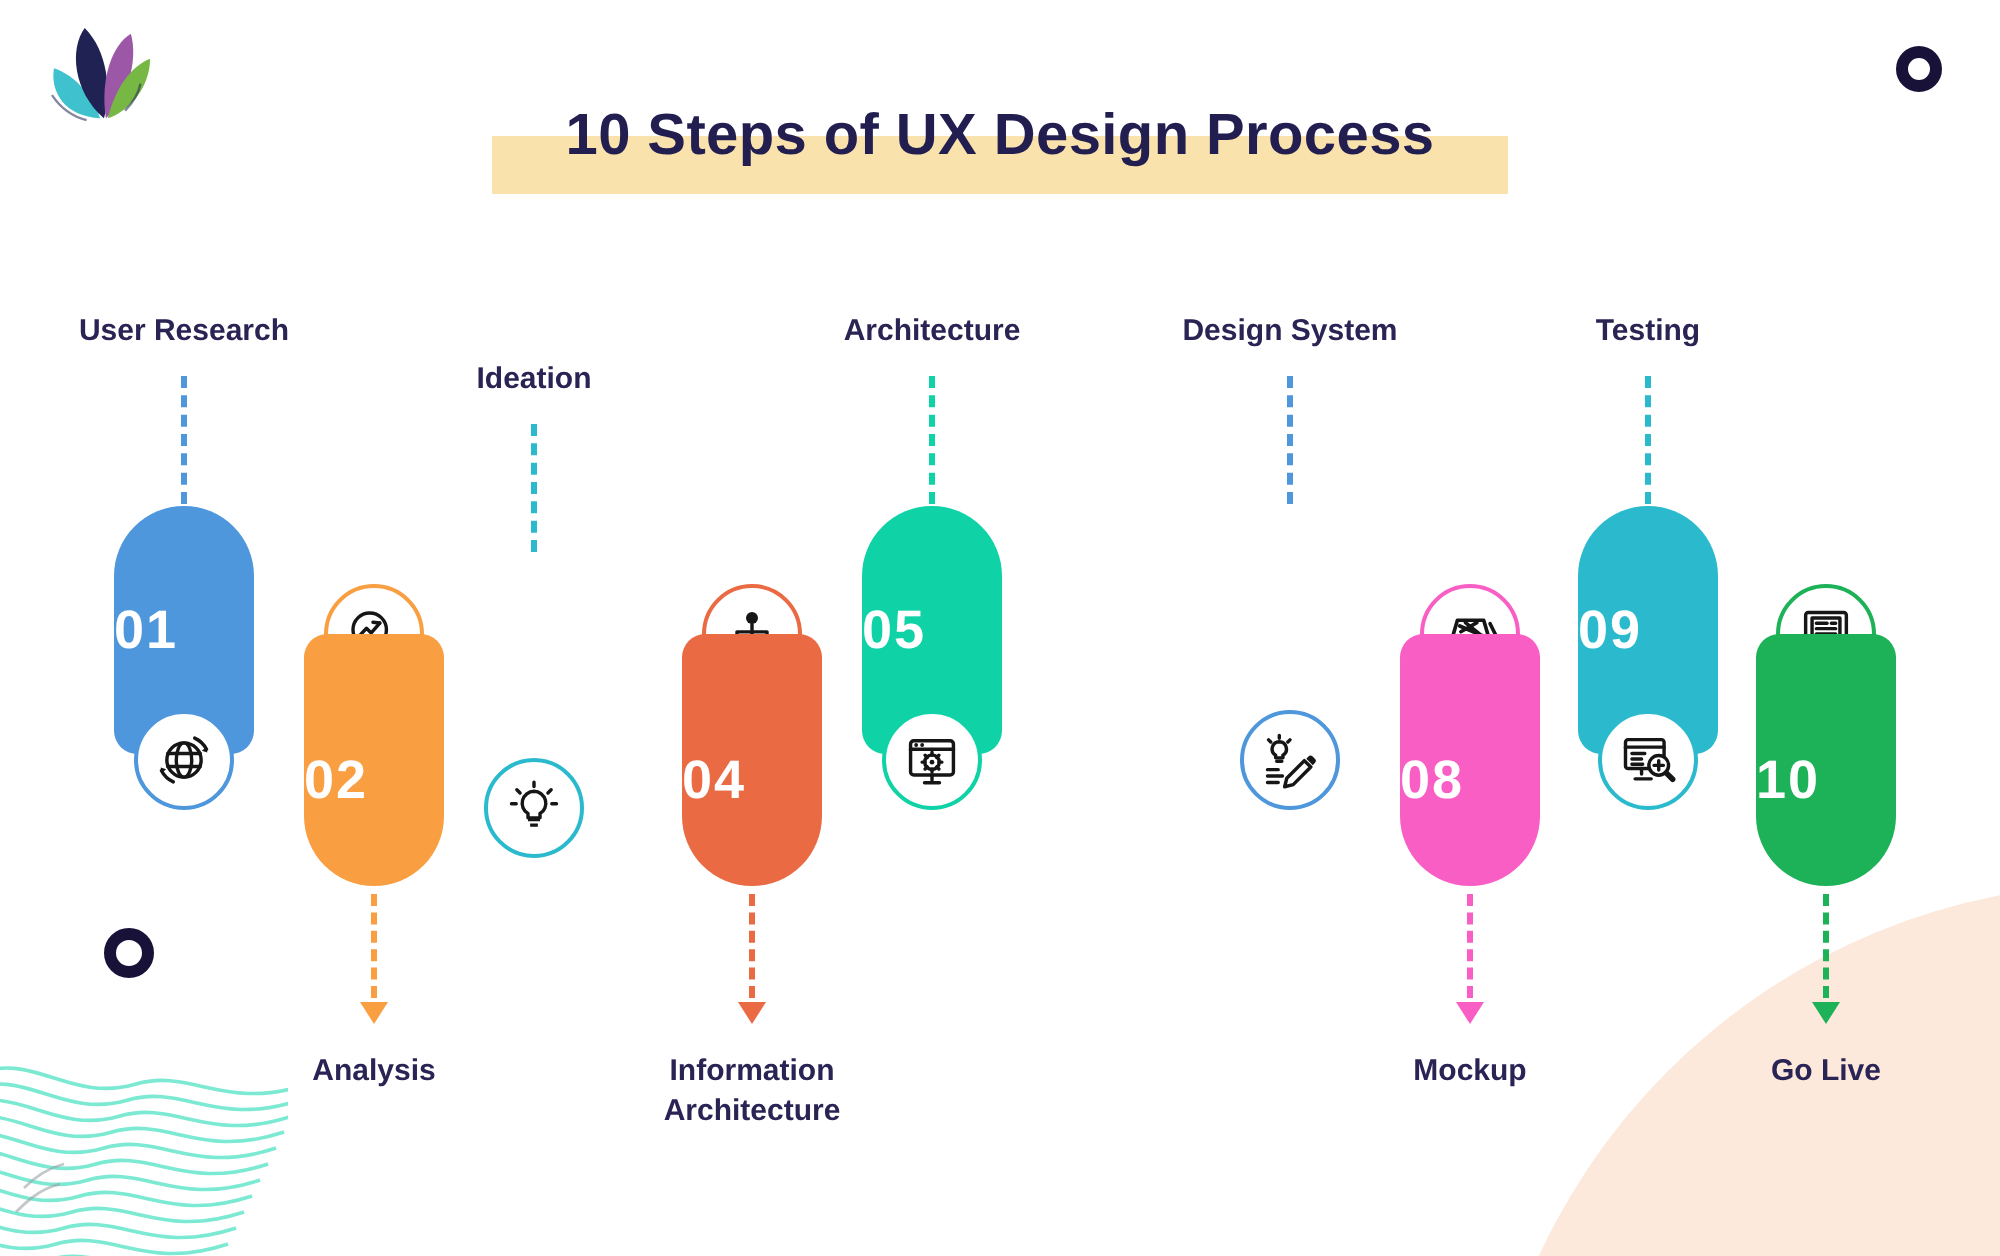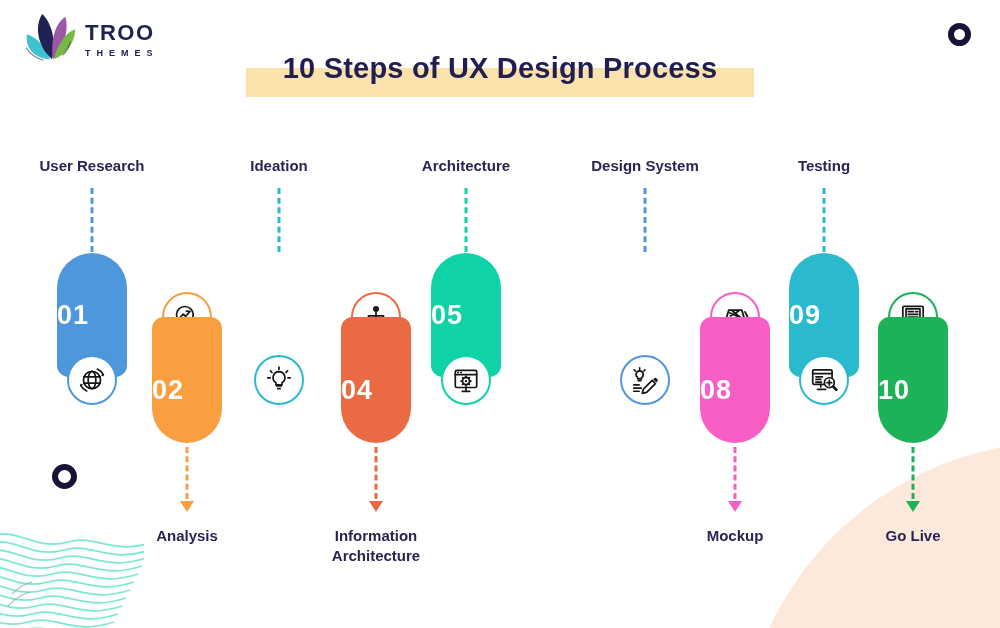--- a/index.html
+++ b/index.html
@@ -100,24 +100,20 @@
 
   <div class="logo">
     <svg width="54" height="50" viewBox="0 0 56 52">
       <path d="M27,48 C9,47 1,35 3,22 C15,26 23,37 27,48 Z" fill="#3FC1CE"></path>
       <path d="M29,48 C13,34 11,12 19,1 C31,13 33,34 29,48 Z" fill="#202253"></path>
       <path d="M30,48 C27,28 33,10 43,4 C47,18 41,38 30,48 Z" fill="#9C57A6"></path>
       <path d="M31,48 C35,32 43,21 53,17 C53,31 43,44 31,48 Z" fill="#76B843"></path>
       <path d="M2,36 C6,42 12,47 20,49" fill="none" stroke="#202253" stroke-width="1.2" opacity="0.55"></path>
       <path d="M40,44 C44,40 47,35 48,30" fill="none" stroke="#202253" stroke-width="1.2" opacity="0.55"></path>
     </svg>
-    <div class="logo-text">
-      <span class="logo-name">TROO</span>
-      <span class="logo-sub">THEMES</span>
-    </div>
   </div>
 
   <div class="title-wrap">
     <div class="title-bar"></div>
     <h1 class="title">10 Steps of UX Design Process</h1>
   </div>
 
   <div class="step pos-top" style="left: 17px; --c: #4F97DC;">
     <div class="step-label">User Research</div>
     <div class="dash-line"></div>
@@ -145,21 +141,21 @@
       </svg>
     </div>
     <div class="pill">
         <span class="num">02</span>
       </div>
     <div class="dash-line"></div>
     <div class="arrow-head"></div>
     <div class="step-label">Analysis</div>
   </div>
 
-  <div class="step pos-top" style="left: 204px; --c: #2BBACD;">
+  <div class="step pos-top" style="left: 192px; margin-top: 24px; --c: #2BBACD;">
     <div class="step-label">Ideation</div>
     <div class="dash-line"></div>
     <div class="icon-circle">
       <svg width="30" height="30" viewBox="0 0 28 28">
         <path class="ic" d="M14,6.2 a5.6,5.6 0 0 1 2.8,10.4 v2 h-5.6 v-2 A5.6,5.6 0 0 1 14,6.2 Z"></path>
         <path class="icf" d="M11.2,18.6 h5.6 v1.6 h-5.6 Z M12.2,21.2 h3.6 v1.6 h-3.6 Z"></path>
         <path class="ic" d="M14,2 v2 M6,5.5 l1.5,1.5 M22,5.5 l-1.5,1.5 M3.5,12 h2.2 M22.3,12 h2.2"></path>
       </svg>
     </div>
   </div>

